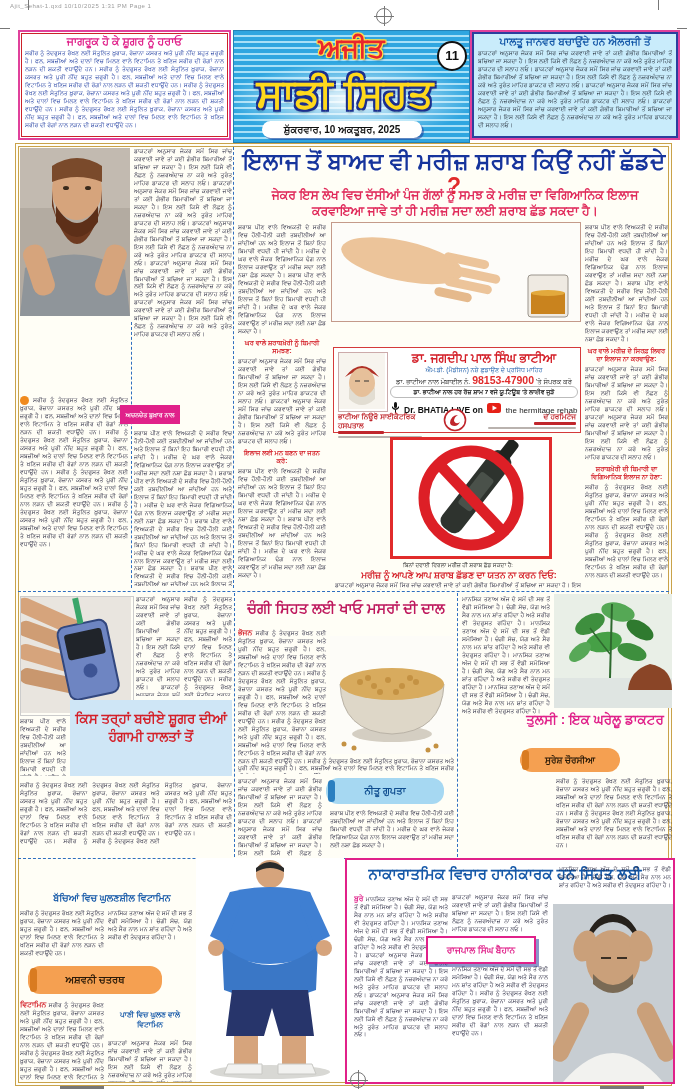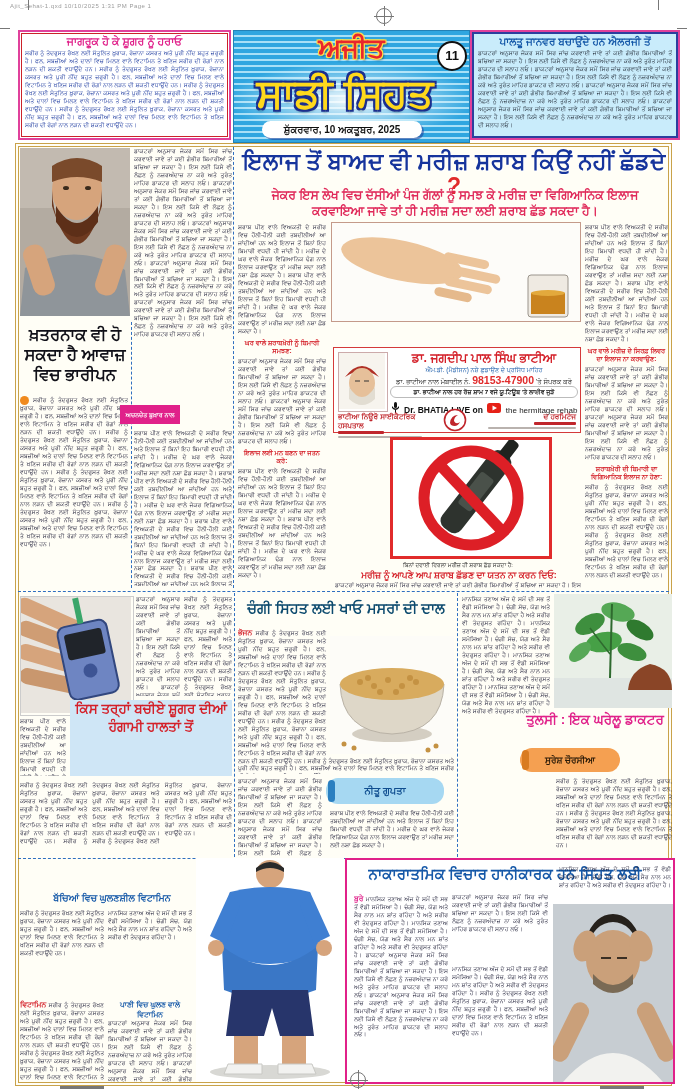--- a/index.html
+++ b/index.html
@@ -44,27 +44,27 @@
   .divider-v{width:0;border-left:1px dashed #2f6fc0;}
   .divider-h{height:0;border-top:1px dashed #2f6fc0;}
   
   .main-head{font-size:23px;font-weight:bold;color:#16349c;text-align:center;line-height:1.1;
      text-shadow:1px 1px 0 #fff;}
   .main-head .qmark{color:#e12b2b;}
   .main-sub{font-size:12.5px;font-weight:bold;color:#e02a5a;text-align:center;line-height:1.25;}
   .voice-head{font-size:16.5px;font-weight:bold;color:#101018;text-align:center;line-height:1.22;}
   .badge-mag{background:#e0218a;color:#fff;font-weight:bold;font-size:6.3px;text-align:center;line-height:19px;}
   .diab-box{background:#cfe6f6;text-align:center;}
-  .diab-head{font-size:13.5px;font-weight:bold;color:#d42029;line-height:1.35;}
-  .dal-head{font-size:14.5px;font-weight:bold;color:#0c4a6e;text-align:center;}
+  .diab-head{font-size:13.5px;font-weight:bold;color:#d42029;line-height:1.35;padding-top:10px;}
+  .dal-head{font-size:14.5px;font-weight:bold;color:#be185d;text-align:center;}
   .tulsi-head{font-size:13.5px;font-weight:bold;color:#e0218a;text-align:center;}
   .vit-head{font-size:16.5px;font-weight:bold;color:#d42029;text-align:center;}
   .vit-sub{font-size:9.5px;font-weight:bold;color:#1558a8;text-align:center;}
   .neg-head{font-size:15px;font-weight:bold;color:#1558a8;text-align:center;}
-  .bsub{display:block;color:#1558a8;font-weight:bold;font-size:7.5px;text-align:center;margin:0 0;}
+  .bsub{display:block;color:#1558a8;font-weight:bold;font-size:7.5px;text-align:center;margin:10px 0;}
   
   .pill{border-radius:12px;font-weight:bold;text-align:center;position:absolute;}
   .pill .bar{position:absolute;left:2px;top:2px;bottom:2px;width:7px;border-radius:4px;}
   .pill-blue{background:#a6d8f2;color:#0f4d8f;font-size:10px;}
   .pill-blue .bar{background:#2a7fc0;}
   .pill-orange{background:#f5a051;color:#2a1a08;font-size:9px;}
   .pill-orange .bar{background:#d97b20;}
   .author-mag{background:#fff;border:2px solid #e0218a;color:#e0218a;font-weight:bold;font-size:9px;
      text-align:center;box-shadow:3px 3px 0 rgba(43,63,158,.55);}
   
@@ -128,21 +128,20 @@
       <path d="M32 42 Q34 86 57 88 Q80 86 82 42 L82 58 Q70 96 57 96 Q44 96 32 58 Z" fill="#6e3a20"></path>
       <path d="M36 58 Q57 92 78 58 L78 74 Q57 104 36 74 Z" fill="#5d2f18"></path>
       <path d="M5 120 Q57 92 105 122 L110 168 L0 168 Z" fill="#8f959a"></path>
       <rect x="8" y="96" width="22" height="52" rx="10" fill="#d6a47c" transform="rotate(-18 19 122)"></rect>
       <rect x="80" y="96" width="22" height="52" rx="10" fill="#d6a47c" transform="rotate(18 91 122)"></rect>
       <ellipse cx="46" cy="40" rx="3" ry="2" fill="#3a2a1c"></ellipse>
       <ellipse cx="68" cy="40" rx="3" ry="2" fill="#3a2a1c"></ellipse>
     </svg>
   </div>
   <div class="txt abs" style="left:134px;top:148px;width:98px;height:250px;">ਡਾਕਟਰਾਂ ਅਨੁਸਾਰ ਜੇਕਰ ਸਮੇਂ ਸਿਰ ਜਾਂਚ ਕਰਵਾਈ ਜਾਵੇ ਤਾਂ ਕਈ ਗੰਭੀਰ ਬਿਮਾਰੀਆਂ ਤੋਂ ਬਚਿਆ ਜਾ ਸਕਦਾ ਹੈ। ਇਸ ਲਈ ਕਿਸੇ ਵੀ ਲੱਛਣ ਨੂੰ ਨਜ਼ਰਅੰਦਾਜ਼ ਨਾ ਕਰੋ ਅਤੇ ਤੁਰੰਤ ਮਾਹਿਰ ਡਾਕਟਰ ਦੀ ਸਲਾਹ ਲਓ। ਡਾਕਟਰਾਂ ਅਨੁਸਾਰ ਜੇਕਰ ਸਮੇਂ ਸਿਰ ਜਾਂਚ ਕਰਵਾਈ ਜਾਵੇ ਤਾਂ ਕਈ ਗੰਭੀਰ ਬਿਮਾਰੀਆਂ ਤੋਂ ਬਚਿਆ ਜਾ ਸਕਦਾ ਹੈ। ਇਸ ਲਈ ਕਿਸੇ ਵੀ ਲੱਛਣ ਨੂੰ ਨਜ਼ਰਅੰਦਾਜ਼ ਨਾ ਕਰੋ ਅਤੇ ਤੁਰੰਤ ਮਾਹਿਰ ਡਾਕਟਰ ਦੀ ਸਲਾਹ ਲਓ। ਡਾਕਟਰਾਂ ਅਨੁਸਾਰ ਜੇਕਰ ਸਮੇਂ ਸਿਰ ਜਾਂਚ ਕਰਵਾਈ ਜਾਵੇ ਤਾਂ ਕਈ ਗੰਭੀਰ ਬਿਮਾਰੀਆਂ ਤੋਂ ਬਚਿਆ ਜਾ ਸਕਦਾ ਹੈ। ਇਸ ਲਈ ਕਿਸੇ ਵੀ ਲੱਛਣ ਨੂੰ ਨਜ਼ਰਅੰਦਾਜ਼ ਨਾ ਕਰੋ ਅਤੇ ਤੁਰੰਤ ਮਾਹਿਰ ਡਾਕਟਰ ਦੀ ਸਲਾਹ ਲਓ। ਡਾਕਟਰਾਂ ਅਨੁਸਾਰ ਜੇਕਰ ਸਮੇਂ ਸਿਰ ਜਾਂਚ ਕਰਵਾਈ ਜਾਵੇ ਤਾਂ ਕਈ ਗੰਭੀਰ ਬਿਮਾਰੀਆਂ ਤੋਂ ਬਚਿਆ ਜਾ ਸਕਦਾ ਹੈ। ਇਸ ਲਈ ਕਿਸੇ ਵੀ ਲੱਛਣ ਨੂੰ ਨਜ਼ਰਅੰਦਾਜ਼ ਨਾ ਕਰੋ ਅਤੇ ਤੁਰੰਤ ਮਾਹਿਰ ਡਾਕਟਰ ਦੀ ਸਲਾਹ ਲਓ। ਡਾਕਟਰਾਂ ਅਨੁਸਾਰ ਜੇਕਰ ਸਮੇਂ ਸਿਰ ਜਾਂਚ ਕਰਵਾਈ ਜਾਵੇ ਤਾਂ ਕਈ ਗੰਭੀਰ ਬਿਮਾਰੀਆਂ ਤੋਂ ਬਚਿਆ ਜਾ ਸਕਦਾ ਹੈ। ਇਸ ਲਈ ਕਿਸੇ ਵੀ ਲੱਛਣ ਨੂੰ ਨਜ਼ਰਅੰਦਾਜ਼ ਨਾ ਕਰੋ ਅਤੇ ਤੁਰੰਤ ਮਾਹਿਰ ਡਾਕਟਰ ਦੀ ਸਲਾਹ ਲਓ। </div>
-  <div class="abs voice-head" style="left:20px;top:324px;width:110px;">ਖ਼ਤਰਨਾਕ ਵੀ ਹੋ ਸਕਦਾ ਹੈ ਆਵਾਜ਼ ਵਿਚ ਭਾਰੀਪਨ</div>
   <div class="txt abs" style="left:20px;top:396px;width:108px;height:190px;">
     <span style="display:inline-block;width:9px;height:9px;border-radius:50%;background:#f08a1e;vertical-align:middle;"></span>
     <span>ਸਰੀਰ ਨੂੰ ਤੰਦਰੁਸਤ ਰੱਖਣ ਲਈ ਸੰਤੁਲਿਤ ਖ਼ੁਰਾਕ, ਰੋਜ਼ਾਨਾ ਕਸਰਤ ਅਤੇ ਪੂਰੀ ਨੀਂਦ ਬਹੁਤ ਜ਼ਰੂਰੀ ਹੈ। ਫਲ, ਸਬਜ਼ੀਆਂ ਅਤੇ ਦਾਲਾਂ ਵਿਚ ਮਿਲਣ ਵਾਲੇ ਵਿਟਾਮਿਨ ਤੇ ਖਣਿਜ ਸਰੀਰ ਦੀ ਰੋਗਾਂ ਨਾਲ ਲੜਨ ਦੀ ਸ਼ਕਤੀ ਵਧਾਉਂਦੇ ਹਨ। ਸਰੀਰ ਨੂੰ ਤੰਦਰੁਸਤ ਰੱਖਣ ਲਈ ਸੰਤੁਲਿਤ ਖ਼ੁਰਾਕ, ਰੋਜ਼ਾਨਾ ਕਸਰਤ ਅਤੇ ਪੂਰੀ ਨੀਂਦ ਬਹੁਤ ਜ਼ਰੂਰੀ ਹੈ। ਫਲ, ਸਬਜ਼ੀਆਂ ਅਤੇ ਦਾਲਾਂ ਵਿਚ ਮਿਲਣ ਵਾਲੇ ਵਿਟਾਮਿਨ ਤੇ ਖਣਿਜ ਸਰੀਰ ਦੀ ਰੋਗਾਂ ਨਾਲ ਲੜਨ ਦੀ ਸ਼ਕਤੀ ਵਧਾਉਂਦੇ ਹਨ। ਸਰੀਰ ਨੂੰ ਤੰਦਰੁਸਤ ਰੱਖਣ ਲਈ ਸੰਤੁਲਿਤ ਖ਼ੁਰਾਕ, ਰੋਜ਼ਾਨਾ ਕਸਰਤ ਅਤੇ ਪੂਰੀ ਨੀਂਦ ਬਹੁਤ ਜ਼ਰੂਰੀ ਹੈ। ਫਲ, ਸਬਜ਼ੀਆਂ ਅਤੇ ਦਾਲਾਂ ਵਿਚ ਮਿਲਣ ਵਾਲੇ ਵਿਟਾਮਿਨ ਤੇ ਖਣਿਜ ਸਰੀਰ ਦੀ ਰੋਗਾਂ ਨਾਲ ਲੜਨ ਦੀ ਸ਼ਕਤੀ ਵਧਾਉਂਦੇ ਹਨ। ਸਰੀਰ ਨੂੰ ਤੰਦਰੁਸਤ ਰੱਖਣ ਲਈ ਸੰਤੁਲਿਤ ਖ਼ੁਰਾਕ, ਰੋਜ਼ਾਨਾ ਕਸਰਤ ਅਤੇ ਪੂਰੀ ਨੀਂਦ ਬਹੁਤ ਜ਼ਰੂਰੀ ਹੈ। ਫਲ, ਸਬਜ਼ੀਆਂ ਅਤੇ ਦਾਲਾਂ ਵਿਚ ਮਿਲਣ ਵਾਲੇ ਵਿਟਾਮਿਨ ਤੇ ਖਣਿਜ ਸਰੀਰ ਦੀ ਰੋਗਾਂ ਨਾਲ ਲੜਨ ਦੀ ਸ਼ਕਤੀ ਵਧਾਉਂਦੇ ਹਨ। </span>
   </div>
   <div class="abs badge-mag" style="left:120px;top:405px;width:60px;height:19px;">ਅਚਨਚੇਤ ਬੁਖ਼ਾਰ ਨਾਲ</div>
   <div class="txt abs" style="left:134px;top:430px;width:98px;height:156px;">ਸ਼ਰਾਬ ਪੀਣ ਵਾਲੇ ਵਿਅਕਤੀ ਦੇ ਸਰੀਰ ਵਿਚ ਹੌਲੀ-ਹੌਲੀ ਕਈ ਤਬਦੀਲੀਆਂ ਆ ਜਾਂਦੀਆਂ ਹਨ ਅਤੇ ਇਲਾਜ ਤੋਂ ਬਿਨਾਂ ਇਹ ਬਿਮਾਰੀ ਵਧਦੀ ਹੀ ਜਾਂਦੀ ਹੈ। ਮਰੀਜ਼ ਦੇ ਘਰ ਵਾਲੇ ਜੇਕਰ ਵਿਗਿਆਨਿਕ ਢੰਗ ਨਾਲ ਇਲਾਜ ਕਰਵਾਉਣ ਤਾਂ ਮਰੀਜ਼ ਸਦਾ ਲਈ ਨਸ਼ਾ ਛੱਡ ਸਕਦਾ ਹੈ। ਸ਼ਰਾਬ ਪੀਣ ਵਾਲੇ ਵਿਅਕਤੀ ਦੇ ਸਰੀਰ ਵਿਚ ਹੌਲੀ-ਹੌਲੀ ਕਈ ਤਬਦੀਲੀਆਂ ਆ ਜਾਂਦੀਆਂ ਹਨ ਅਤੇ ਇਲਾਜ ਤੋਂ ਬਿਨਾਂ ਇਹ ਬਿਮਾਰੀ ਵਧਦੀ ਹੀ ਜਾਂਦੀ ਹੈ। ਮਰੀਜ਼ ਦੇ ਘਰ ਵਾਲੇ ਜੇਕਰ ਵਿਗਿਆਨਿਕ ਢੰਗ ਨਾਲ ਇਲਾਜ ਕਰਵਾਉਣ ਤਾਂ ਮਰੀਜ਼ ਸਦਾ ਲਈ ਨਸ਼ਾ ਛੱਡ ਸਕਦਾ ਹੈ। ਸ਼ਰਾਬ ਪੀਣ ਵਾਲੇ ਵਿਅਕਤੀ ਦੇ ਸਰੀਰ ਵਿਚ ਹੌਲੀ-ਹੌਲੀ ਕਈ ਤਬਦੀਲੀਆਂ ਆ ਜਾਂਦੀਆਂ ਹਨ ਅਤੇ ਇਲਾਜ ਤੋਂ ਬਿਨਾਂ ਇਹ ਬਿਮਾਰੀ ਵਧਦੀ ਹੀ ਜਾਂਦੀ ਹੈ। ਮਰੀਜ਼ ਦੇ ਘਰ ਵਾਲੇ ਜੇਕਰ ਵਿਗਿਆਨਿਕ ਢੰਗ ਨਾਲ ਇਲਾਜ ਕਰਵਾਉਣ ਤਾਂ ਮਰੀਜ਼ ਸਦਾ ਲਈ ਨਸ਼ਾ ਛੱਡ ਸਕਦਾ ਹੈ। ਸ਼ਰਾਬ ਪੀਣ ਵਾਲੇ ਵਿਅਕਤੀ ਦੇ ਸਰੀਰ ਵਿਚ ਹੌਲੀ-ਹੌਲੀ ਕਈ ਤਬਦੀਲੀਆਂ ਆ ਜਾਂਦੀਆਂ ਹਨ ਅਤੇ ਇਲਾਜ ਤੋਂ ਬਿਨਾਂ ਇਹ ਬਿਮਾਰੀ ਵਧਦੀ ਹੀ ਜਾਂਦੀ ਹੈ। ਮਰੀਜ਼ ਦੇ ਘਰ ਵਾਲੇ ਜੇਕਰ ਵਿਗਿਆਨਿਕ ਢੰਗ ਨਾਲ ਇਲਾਜ ਕਰਵਾਉਣ ਤਾਂ ਮਰੀਜ਼ ਸਦਾ ਲਈ ਨਸ਼ਾ ਛੱਡ ਸਕਦਾ ਹੈ। </div>
 
   <div class="abs main-head" style="left:238px;top:149px;width:432px;">
     <span>ਇਲਾਜ ਤੋਂ ਬਾਅਦ ਵੀ ਮਰੀਜ਼ ਸ਼ਰਾਬ ਕਿਉਂ ਨਹੀਂ ਛੱਡਦੇ </span><span class="qmark">?</span>
   </div>
@@ -353,20 +352,24 @@
       <circle cx="128" cy="90" r="8" fill="#d6a47c"></circle>
       <path d="M36 132 L112 132 L118 178 L84 178 L76 150 L68 178 L30 178 Z" fill="#27356b"></path>
       <rect x="38" y="178" width="24" height="28" fill="#d6a47c"></rect>
       <rect x="86" y="178" width="24" height="28" fill="#d6a47c"></rect>
       <path d="M32 206 L66 206 L66 216 L28 216 Z" fill="#f2f2f0" stroke="#c8c8c4"></path>
       <path d="M82 206 L116 206 L120 216 L82 216 Z" fill="#f2f2f0" stroke="#c8c8c4"></path>
     </svg>
   </div>
   <div class="txt abs" style="left:20px;top:910px;width:84px;height:52px;">ਸਰੀਰ ਨੂੰ ਤੰਦਰੁਸਤ ਰੱਖਣ ਲਈ ਸੰਤੁਲਿਤ ਖ਼ੁਰਾਕ, ਰੋਜ਼ਾਨਾ ਕਸਰਤ ਅਤੇ ਪੂਰੀ ਨੀਂਦ ਬਹੁਤ ਜ਼ਰੂਰੀ ਹੈ। ਫਲ, ਸਬਜ਼ੀਆਂ ਅਤੇ ਦਾਲਾਂ ਵਿਚ ਮਿਲਣ ਵਾਲੇ ਵਿਟਾਮਿਨ ਤੇ ਖਣਿਜ ਸਰੀਰ ਦੀ ਰੋਗਾਂ ਨਾਲ ਲੜਨ ਦੀ ਸ਼ਕਤੀ ਵਧਾਉਂਦੇ ਹਨ। </div>
   <div class="txt abs" style="left:108px;top:910px;width:84px;height:52px;">ਮਾਨਸਿਕ ਤਣਾਅ ਅੱਜ ਦੇ ਸਮੇਂ ਦੀ ਸਭ ਤੋਂ ਵੱਡੀ ਸਮੱਸਿਆ ਹੈ। ਚੰਗੀ ਸੋਚ, ਯੋਗ ਅਤੇ ਸੈਰ ਨਾਲ ਮਨ ਸ਼ਾਂਤ ਰਹਿੰਦਾ ਹੈ ਅਤੇ ਸਰੀਰ ਵੀ ਤੰਦਰੁਸਤ ਰਹਿੰਦਾ ਹੈ। </div>
+  <div class="pill pill-orange abs" style="left:28px;top:966px;width:134px;height:28px;line-height:28px;font-size:10px;">
+    <span class="bar"></span>
+    <span>ਅਸ਼ਵਨੀ ਚਤਰਥ</span>
+  </div>
   <div class="txt abs" style="left:20px;top:1000px;width:84px;height:82px;">
     <span class="lead">ਵਿਟਾਮਿਨ</span>
     <span>ਸਰੀਰ ਨੂੰ ਤੰਦਰੁਸਤ ਰੱਖਣ ਲਈ ਸੰਤੁਲਿਤ ਖ਼ੁਰਾਕ, ਰੋਜ਼ਾਨਾ ਕਸਰਤ ਅਤੇ ਪੂਰੀ ਨੀਂਦ ਬਹੁਤ ਜ਼ਰੂਰੀ ਹੈ। ਫਲ, ਸਬਜ਼ੀਆਂ ਅਤੇ ਦਾਲਾਂ ਵਿਚ ਮਿਲਣ ਵਾਲੇ ਵਿਟਾਮਿਨ ਤੇ ਖਣਿਜ ਸਰੀਰ ਦੀ ਰੋਗਾਂ ਨਾਲ ਲੜਨ ਦੀ ਸ਼ਕਤੀ ਵਧਾਉਂਦੇ ਹਨ। ਸਰੀਰ ਨੂੰ ਤੰਦਰੁਸਤ ਰੱਖਣ ਲਈ ਸੰਤੁਲਿਤ ਖ਼ੁਰਾਕ, ਰੋਜ਼ਾਨਾ ਕਸਰਤ ਅਤੇ ਪੂਰੀ ਨੀਂਦ ਬਹੁਤ ਜ਼ਰੂਰੀ ਹੈ। ਫਲ, ਸਬਜ਼ੀਆਂ ਅਤੇ ਦਾਲਾਂ ਵਿਚ ਮਿਲਣ ਵਾਲੇ ਵਿਟਾਮਿਨ ਤੇ ਖਣਿਜ ਸਰੀਰ ਦੀ ਰੋਗਾਂ ਨਾਲ ਲੜਨ ਦੀ ਸ਼ਕਤੀ ਵਧਾਉਂਦੇ ਹਨ। </span>
   </div>
   <div class="txt abs" style="left:108px;top:1000px;width:84px;height:82px;">
     <span class="bsub">ਪਾਣੀ ਵਿਚ ਘੁਲਣ ਵਾਲੇ ਵਿਟਾਮਿਨ</span>
     <span>ਡਾਕਟਰਾਂ ਅਨੁਸਾਰ ਜੇਕਰ ਸਮੇਂ ਸਿਰ ਜਾਂਚ ਕਰਵਾਈ ਜਾਵੇ ਤਾਂ ਕਈ ਗੰਭੀਰ ਬਿਮਾਰੀਆਂ ਤੋਂ ਬਚਿਆ ਜਾ ਸਕਦਾ ਹੈ। ਇਸ ਲਈ ਕਿਸੇ ਵੀ ਲੱਛਣ ਨੂੰ ਨਜ਼ਰਅੰਦਾਜ਼ ਨਾ ਕਰੋ ਅਤੇ ਤੁਰੰਤ ਮਾਹਿਰ ਡਾਕਟਰ ਦੀ ਸਲਾਹ ਲਓ। ਡਾਕਟਰਾਂ ਅਨੁਸਾਰ ਜੇਕਰ ਸਮੇਂ ਸਿਰ ਜਾਂਚ ਕਰਵਾਈ ਜਾਵੇ ਤਾਂ ਕਈ ਗੰਭੀਰ ਬਿਮਾਰੀਆਂ ਤੋਂ ਬਚਿਆ ਜਾ ਸਕਦਾ ਹੈ। ਇਸ ਲਈ ਕਿਸੇ ਵੀ ਲੱਛਣ ਨੂੰ ਨਜ਼ਰਅੰਦਾਜ਼ ਨਾ ਕਰੋ ਅਤੇ ਤੁਰੰਤ ਮਾਹਿਰ ਡਾਕਟਰ ਦੀ ਸਲਾਹ ਲਓ। </span>
   </div>
 
   <div class="abs" style="left:345px;top:858px;width:330px;height:226px;border:2px solid #e0218a;box-sizing:border-box;background:#fff;">
@@ -386,20 +389,21 @@
         <ellipse cx="88" cy="42" rx="11" ry="16" fill="#caa07a" transform="rotate(-18 88 42)"></ellipse>
         <path d="M10 178 Q60 120 110 178 Z" fill="#f2f2ef"></path>
       </svg>
     </div>
     <div class="txt abs" style="left:7px;top:34px;width:94px;height:186px;">
       <span class="lead mag">ਬੁਰੇ</span>
       <span>ਮਾਨਸਿਕ ਤਣਾਅ ਅੱਜ ਦੇ ਸਮੇਂ ਦੀ ਸਭ ਤੋਂ ਵੱਡੀ ਸਮੱਸਿਆ ਹੈ। ਚੰਗੀ ਸੋਚ, ਯੋਗ ਅਤੇ ਸੈਰ ਨਾਲ ਮਨ ਸ਼ਾਂਤ ਰਹਿੰਦਾ ਹੈ ਅਤੇ ਸਰੀਰ ਵੀ ਤੰਦਰੁਸਤ ਰਹਿੰਦਾ ਹੈ। ਮਾਨਸਿਕ ਤਣਾਅ ਅੱਜ ਦੇ ਸਮੇਂ ਦੀ ਸਭ ਤੋਂ ਵੱਡੀ ਸਮੱਸਿਆ ਹੈ। ਚੰਗੀ ਸੋਚ, ਯੋਗ ਅਤੇ ਸੈਰ ਨਾਲ ਮਨ ਸ਼ਾਂਤ ਰਹਿੰਦਾ ਹੈ ਅਤੇ ਸਰੀਰ ਵੀ ਤੰਦਰੁਸਤ ਰਹਿੰਦਾ ਹੈ। </span>
       <span>ਡਾਕਟਰਾਂ ਅਨੁਸਾਰ ਜੇਕਰ ਸਮੇਂ ਸਿਰ ਜਾਂਚ ਕਰਵਾਈ ਜਾਵੇ ਤਾਂ ਕਈ ਗੰਭੀਰ ਬਿਮਾਰੀਆਂ ਤੋਂ ਬਚਿਆ ਜਾ ਸਕਦਾ ਹੈ। ਇਸ ਲਈ ਕਿਸੇ ਵੀ ਲੱਛਣ ਨੂੰ ਨਜ਼ਰਅੰਦਾਜ਼ ਨਾ ਕਰੋ ਅਤੇ ਤੁਰੰਤ ਮਾਹਿਰ ਡਾਕਟਰ ਦੀ ਸਲਾਹ ਲਓ। ਡਾਕਟਰਾਂ ਅਨੁਸਾਰ ਜੇਕਰ ਸਮੇਂ ਸਿਰ ਜਾਂਚ ਕਰਵਾਈ ਜਾਵੇ ਤਾਂ ਕਈ ਗੰਭੀਰ ਬਿਮਾਰੀਆਂ ਤੋਂ ਬਚਿਆ ਜਾ ਸਕਦਾ ਹੈ। ਇਸ ਲਈ ਕਿਸੇ ਵੀ ਲੱਛਣ ਨੂੰ ਨਜ਼ਰਅੰਦਾਜ਼ ਨਾ ਕਰੋ ਅਤੇ ਤੁਰੰਤ ਮਾਹਿਰ ਡਾਕਟਰ ਦੀ ਸਲਾਹ ਲਓ। </span>
     </div>
     <div class="txt abs" style="left:105px;top:34px;width:96px;height:40px;">ਡਾਕਟਰਾਂ ਅਨੁਸਾਰ ਜੇਕਰ ਸਮੇਂ ਸਿਰ ਜਾਂਚ ਕਰਵਾਈ ਜਾਵੇ ਤਾਂ ਕਈ ਗੰਭੀਰ ਬਿਮਾਰੀਆਂ ਤੋਂ ਬਚਿਆ ਜਾ ਸਕਦਾ ਹੈ। ਇਸ ਲਈ ਕਿਸੇ ਵੀ ਲੱਛਣ ਨੂੰ ਨਜ਼ਰਅੰਦਾਜ਼ ਨਾ ਕਰੋ ਅਤੇ ਤੁਰੰਤ ਮਾਹਿਰ ਡਾਕਟਰ ਦੀ ਸਲਾਹ ਲਓ। </div>
+    <div class="author-mag abs" style="left:79px;top:76px;width:106px;height:24px;line-height:24px;">ਰਾਜਪਾਲ ਸਿੰਘ ਬੈਹਾਨ</div>
     <div class="txt abs" style="left:105px;top:106px;width:96px;height:114px;">
       <span>ਮਾਨਸਿਕ ਤਣਾਅ ਅੱਜ ਦੇ ਸਮੇਂ ਦੀ ਸਭ ਤੋਂ ਵੱਡੀ ਸਮੱਸਿਆ ਹੈ। ਚੰਗੀ ਸੋਚ, ਯੋਗ ਅਤੇ ਸੈਰ ਨਾਲ ਮਨ ਸ਼ਾਂਤ ਰਹਿੰਦਾ ਹੈ ਅਤੇ ਸਰੀਰ ਵੀ ਤੰਦਰੁਸਤ ਰਹਿੰਦਾ ਹੈ। </span>
       <span>ਸਰੀਰ ਨੂੰ ਤੰਦਰੁਸਤ ਰੱਖਣ ਲਈ ਸੰਤੁਲਿਤ ਖ਼ੁਰਾਕ, ਰੋਜ਼ਾਨਾ ਕਸਰਤ ਅਤੇ ਪੂਰੀ ਨੀਂਦ ਬਹੁਤ ਜ਼ਰੂਰੀ ਹੈ। ਫਲ, ਸਬਜ਼ੀਆਂ ਅਤੇ ਦਾਲਾਂ ਵਿਚ ਮਿਲਣ ਵਾਲੇ ਵਿਟਾਮਿਨ ਤੇ ਖਣਿਜ ਸਰੀਰ ਦੀ ਰੋਗਾਂ ਨਾਲ ਲੜਨ ਦੀ ਸ਼ਕਤੀ ਵਧਾਉਂਦੇ ਹਨ। </span>
     </div>
   </div>
 
   <div class="abs regcross" style="left:350px;top:1072px;"></div>
   <div class="abs cmyk" style="left:150px;top:1084px;">
     
   </div>

